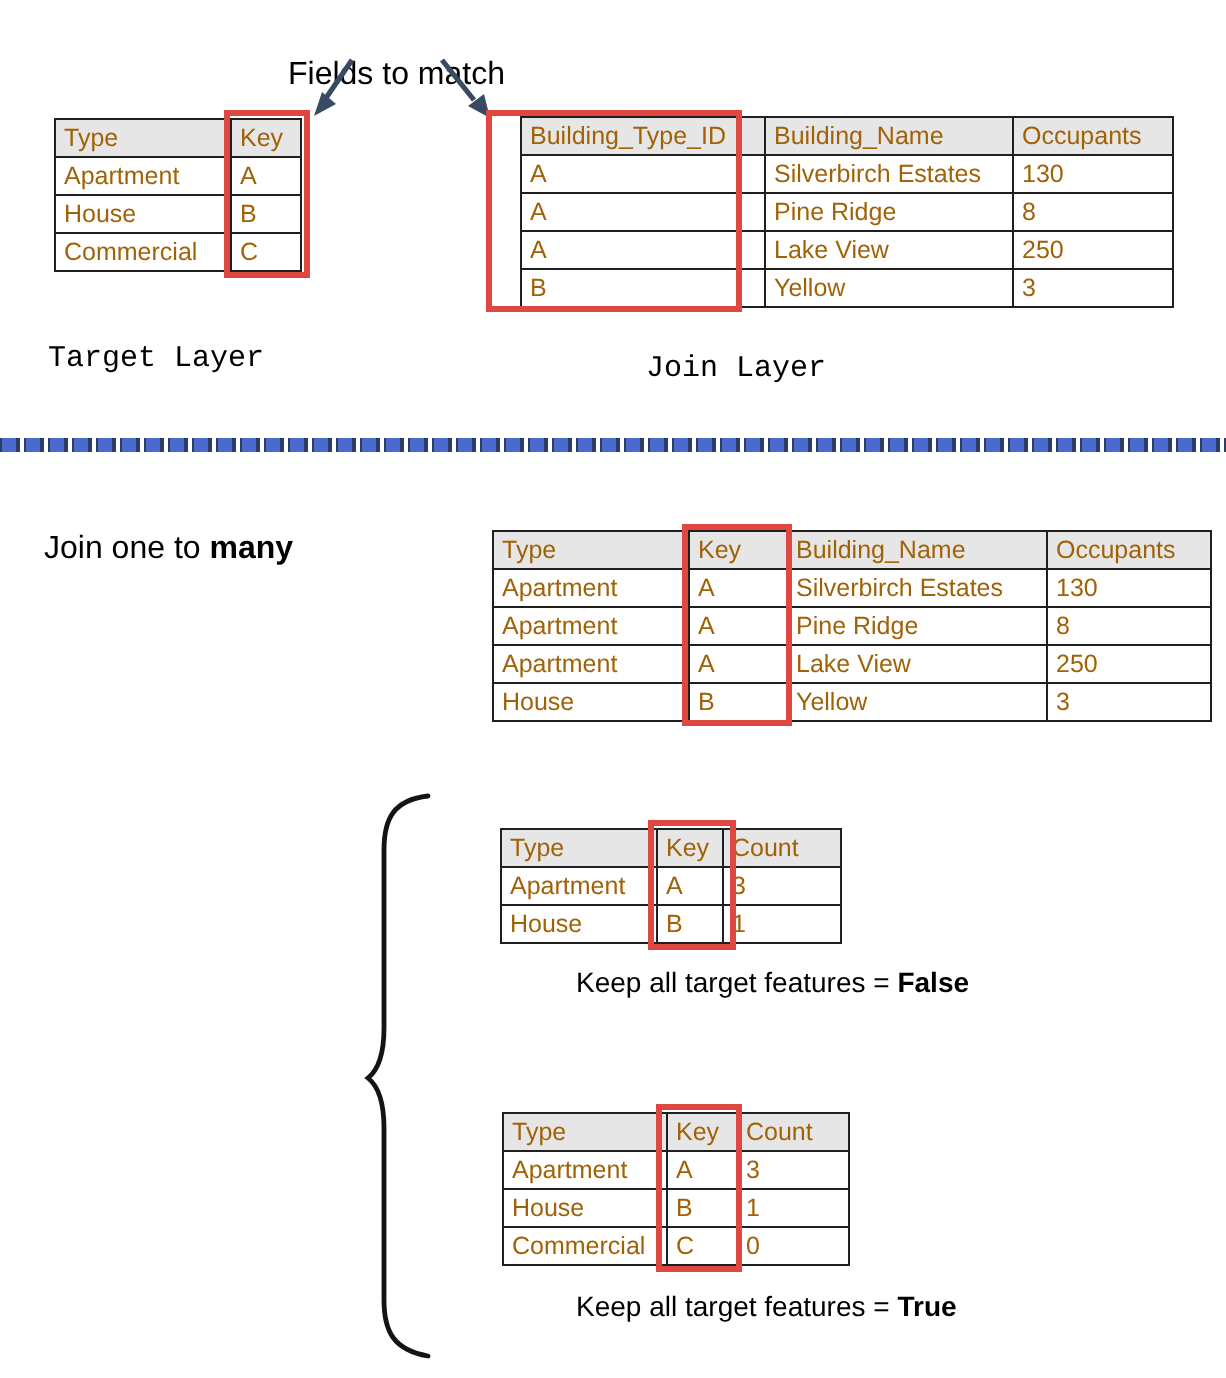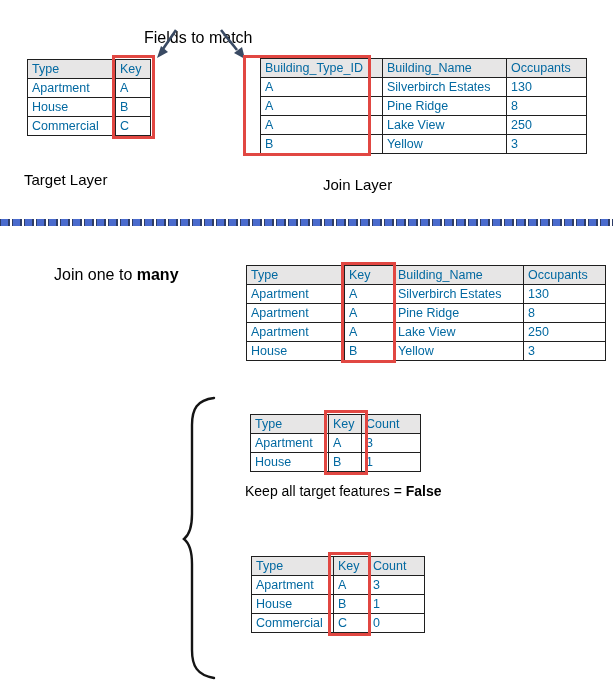--- a/index.html
+++ b/index.html
@@ -3,25 +3,25 @@
 <meta charset="utf-8">
 <style>
   html,body{margin:0;padding:0;background:#fff;}
   .canvas{
     position:relative;width:613px;height:689px;background:#fff;overflow:hidden;
     font-family:"Liberation Sans",sans-serif;color:#111;
   }
   .abs{position:absolute;}
   .title{font-size:16px;color:#000;margin-top:24px;}
   .biglabel{font-size:16px;color:#000;white-space:nowrap;}
-  .medlabel{font-size:15px;color:#000;white-space:nowrap;}
-  .caption{font-size:14px;color:#000;white-space:nowrap;}
+  .medlabel{font-size:15px;color:#000;white-space:nowrap;font-family:Liberation Mono, monospace;}
+  .caption{font-size:14px;color:#000;white-space:nowrap;margin-left:43px;}
   table.dt{
     border-collapse:collapse;table-layout:fixed;
-    font-size:12.5px;color:#0369a1;
+    font-size:12.5px;color:#a16207;
   }
   table.dt th,table.dt td{
     border:1px solid #1f1f1f;height:18px;padding:0 4px;
     text-align:left;vertical-align:middle;font-weight:normal;white-space:nowrap;overflow:hidden;
   }
   table.dt th{background:var(--header-bg,#E7E6E6);}
   .redrect{
     position:absolute;border:3px solid var(--highlight-red,#E14742);
     background:transparent;box-sizing:border-box;
   }
@@ -121,21 +121,21 @@
         </tr>
       </tbody>
     </table>
   <div class="redrect" style="left:243px;top:55px;width:128px;height:101px;"></div>
 
   <div class="abs medlabel" style="left:24px;top:171px;">Target Layer</div>
   <div class="abs medlabel" style="left:323px;top:176px;">Join Layer</div>
 
   <div class="divider"></div>
 
-  <div class="abs biglabel" style="left:22px;top:266px;margin-left:32px;"><span>Join one to </span><b>many</b></div>
+  <div class="abs biglabel" style="left:22px;top:266px;"><span>Join one to </span><b>many</b></div>
   <table class="dt abs" style="left: 246px; top: 265px; width: 359px;">
       <colgroup>
         <col style="width: 98px;">
         <col style="width: 49px;">
         <col style="width: 130px;">
         <col style="width: 82px;">
       </colgroup>
       <thead>
         <tr>
           <th>Type</th>
@@ -228,14 +228,15 @@
           <td>1</td>
         </tr>
         <tr>
           <td>Commercial</td>
           <td>C</td>
           <td>0</td>
         </tr>
       </tbody>
     </table>
   <div class="redrect" style="left:328px;top:552px;width:43px;height:84px;"></div>
+  <div class="abs caption" style="left:245px;top:645px;"><span>Keep all target features = </span><b>True</b></div>
 
 </div>
 
 </body></html>

